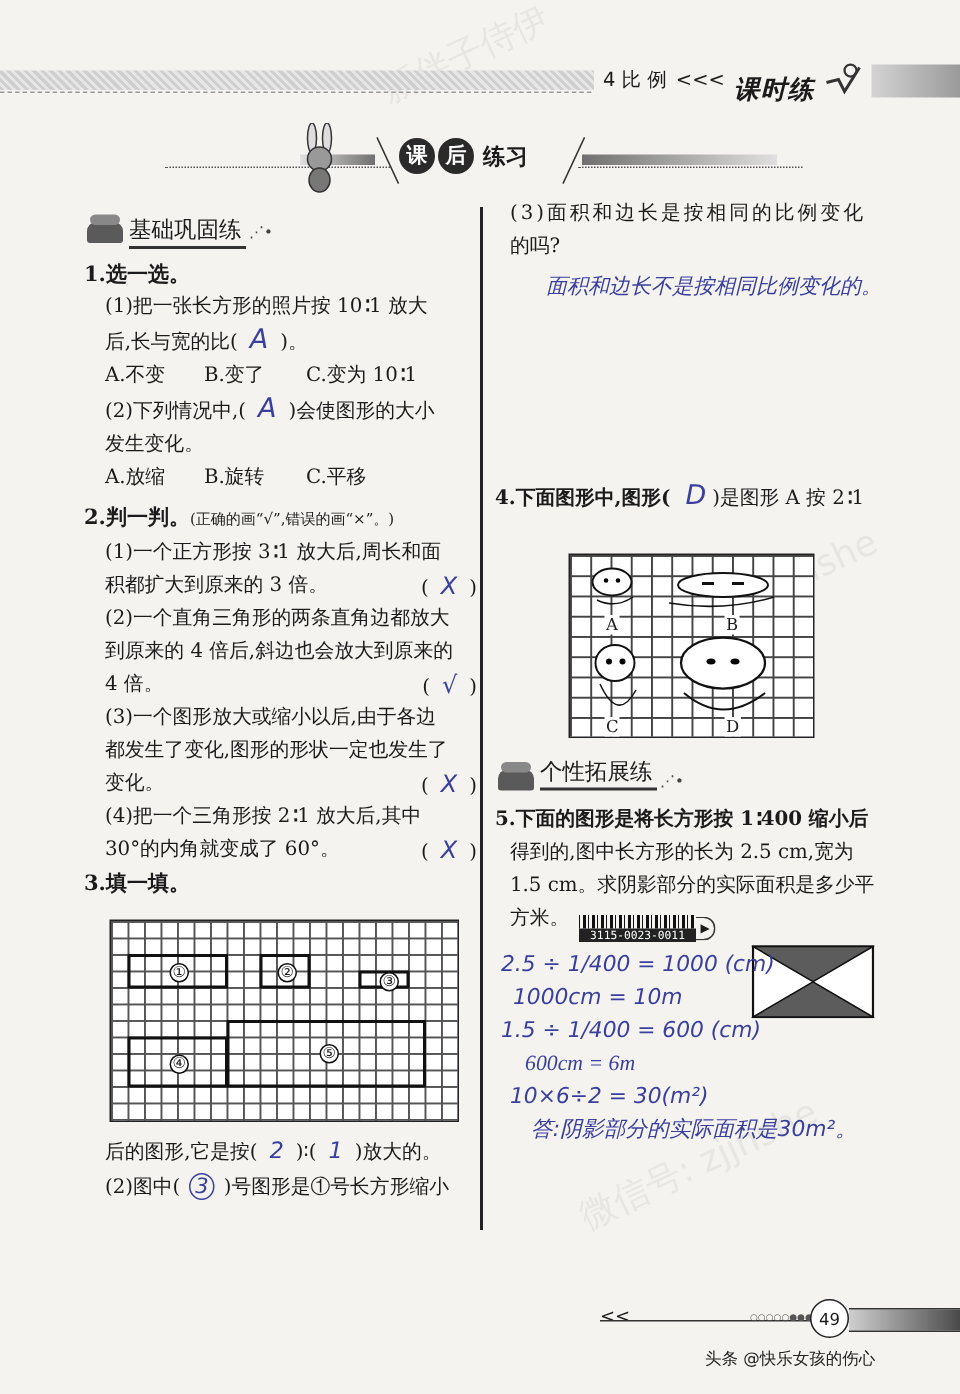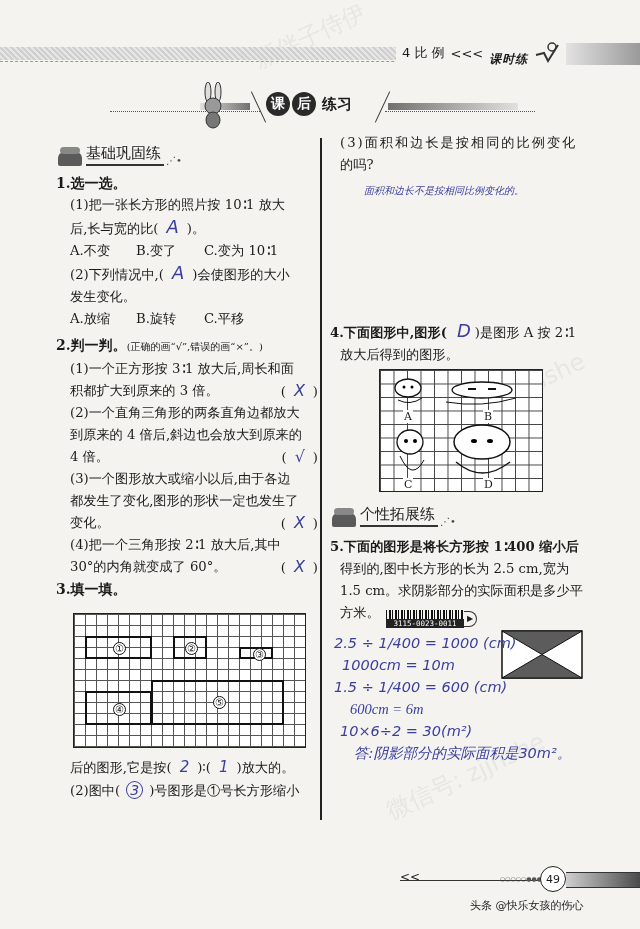--- a/index.html
+++ b/index.html
@@ -4,21 +4,21 @@
 <style>
   html,body{margin:0;padding:0;}
   body{width:640px;height:929px;position:relative;overflow:hidden;background:#f4f3ef;font-family:"DejaVu Serif","Liberation Serif",serif;color:#1b1b1b;}
   .abs{position:absolute;}
   .hw{font-family:"DejaVu Sans","Liberation Sans",sans-serif;color:#3a3f9e;font-style:italic;}
   
   .band{left:0;top:47px;width:640px;height:13px;background:repeating-linear-gradient(45deg,#cfcfcf 0 2px,#e6e6e6 2px 4px);}
   .band-line{left:0;top:61px;width:640px;border-top:1px dashed #9a9a9a;}
   .band-right{left:560px;top:43px;width:80px;height:22px;background:linear-gradient(90deg,#e8e8e8,#9a9a9a);}
   .chap{left:396px;top:40px;height:26px;background:#f4f3ef;padding:0 6px;display:flex;align-items:center;gap:6px;font-family:"DejaVu Sans",sans-serif;font-size:13px;}
-  .chap .series{font-weight:bold;font-size:12px;font-style:italic;letter-spacing:1px;margin-top:12px;}
+  .chap .series{font-weight:bold;font-size:17px;font-style:italic;letter-spacing:1px;margin-top:12px;}
   
   .title-line{top:111px;border-top:1px dotted #555;}
   .title-bar{top:103px;height:7px;background:linear-gradient(90deg,#e0e0e0,#707070);}
   .title{left:266px;top:92px;display:flex;gap:2px;align-items:center;}
   .circ{width:24px;height:24px;border-radius:50%;background:#2a2a2a;color:#fff;font-size:14px;font-weight:bold;display:flex;align-items:center;justify-content:center;}
   .title .rest{font-size:15px;font-weight:bold;margin-left:4px;}
   .slash{top:90px;width:1px;height:34px;background:#333;}
   
   .sec{display:flex;align-items:flex-end;}
   .sec .ico{width:24px;height:14px;background:#5a5a5a;border-radius:6px 6px 2px 2px;margin-right:4px;position:relative;}
@@ -73,21 +73,21 @@
     <ellipse cx="17" cy="38" rx="7" ry="8" fill="#777" stroke="#333"></ellipse>
 </svg>
 <div class="abs title">
   <div class="circ">课</div>
   <div class="circ">后</div>
   <div class="rest">练习</div>
 </div>
 
 <div class="abs divider"></div>
 
-<div class="abs sec" style="left:58px;top:144px;">
+<div class="abs sec" style="left:58px;top:144px;align-items:center;">
   <span class="ico"></span>
   <span class="txt">基础巩固练</span>
   <span class="dots">⋰•</span>
 </div>
 
 <div class="abs q" style="left:56px;top:172px;">
   <div class="qh">1.选一选。</div>
   <div style="padding-left:14px;">
     <div>(1)把一张长方形的照片按 10∶1 放大</div>
     <div style="position:relative;"><span>后,长与宽的比(</span><span class="hw" style="font-size:18px;padding:0 8px;">A</span><span>)。</span></div>
@@ -142,26 +142,25 @@
 </div>
 
 <div class="abs q" style="left:70px;top:756px;">
   <div><span>后的图形,它是按(</span><span class="hw" style="font-size:15px;padding:0 8px;">2</span><span>)∶(</span><span class="hw" style="font-size:15px;padding:0 8px;">1</span><span>)放大的。</span></div>
   <div><span>(2)图中(</span><span class="hw" style="font-size:14px;border:1.5px solid #3a3f9e;border-radius:50%;padding:0 3px;margin:0 6px;">3</span><span>)号图形是①号长方形缩小</span></div>
 </div>
 
 <div class="abs q" style="left:340px;top:132px;">
   <div style="letter-spacing:2px;">(3)面积和边长是按相同的比例变化</div>
   <div>的吗?</div>
-  <div class="hw" style="font-size:10px;padding-left:24px;margin-top:4px;">面积和边长不是按相同比例变化的。</div>
+  <div class="hw" style="font-size:14px;padding-left:24px;margin-top:4px;">面积和边长不是按相同比例变化的。</div>
 </div>
 
 <div class="abs q" style="left:330px;top:320px;">
   <div><span style="font-weight:bold;">4.下面图形中,图形(</span><span class="hw" style="font-size:18px;padding:0 4px 0 10px;">D</span><span>)是图形 A 按 2∶1</span></div>
-  <div style="padding-left:10px;">放大后得到的图形。</div>
 </div>
 
 <div class="abs grid" style="left:379px;top:369px;width:162px;height:121px;background-image:linear-gradient(#444 1px,transparent 1px),linear-gradient(90deg,#444 1px,transparent 1px);background-size:13.5px 13.5px;">
   <svg class="abs" style="left:10px;top:6px;" width="40" height="30">
       <ellipse cx="18" cy="12" rx="13" ry="9" fill="#fff" stroke="#111" stroke-width="1.3"></ellipse>
       <circle cx="14" cy="11" r="1.5"></circle>
       <circle cx="22" cy="11" r="1.5"></circle>
       <path d="M8 24 Q20 30 32 22" fill="none" stroke="#111"></path>
     </svg>
   <svg class="abs" style="left:62px;top:8px;" width="80" height="28">

